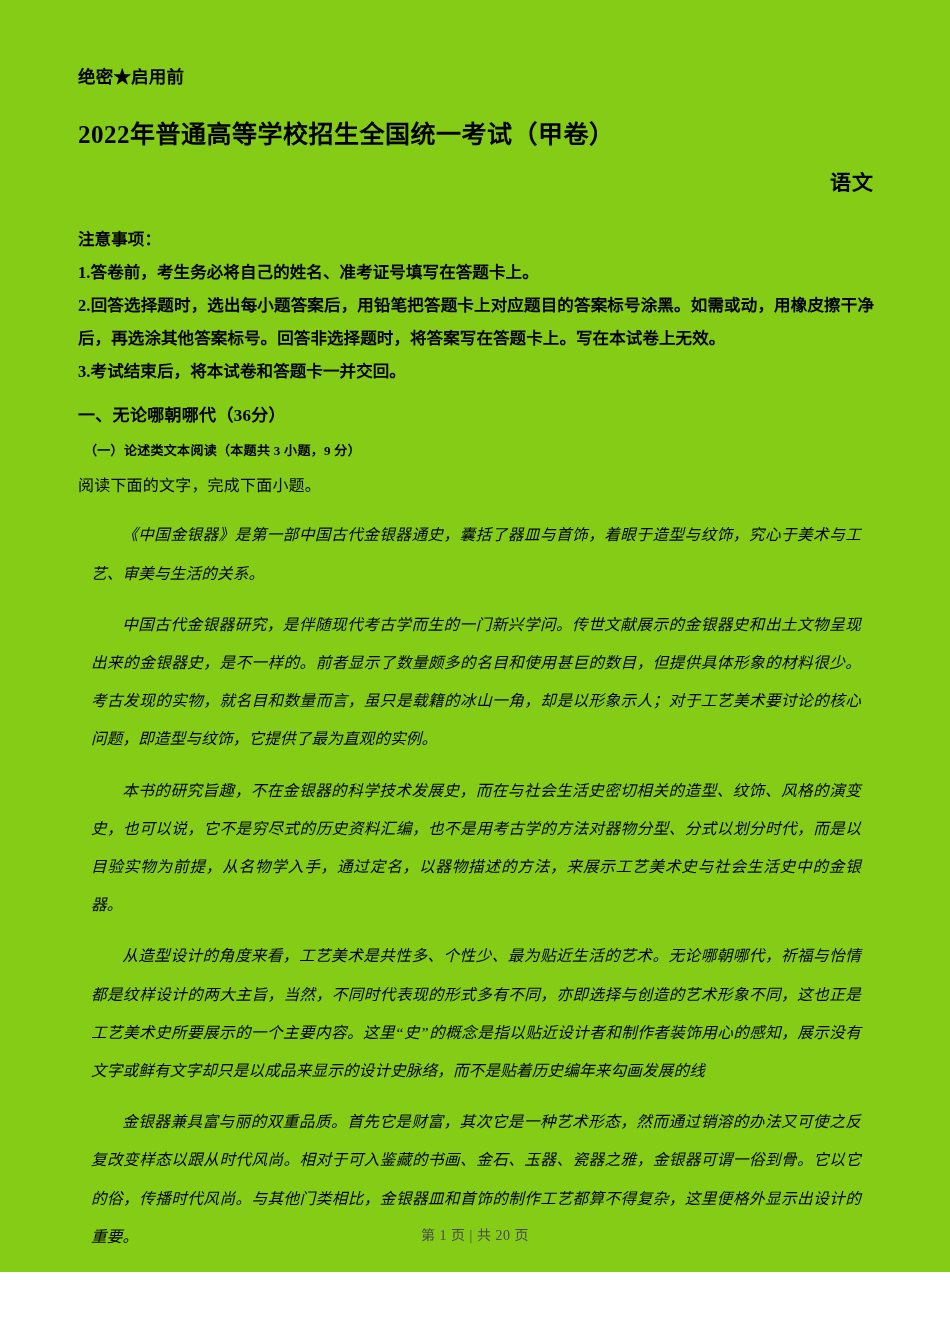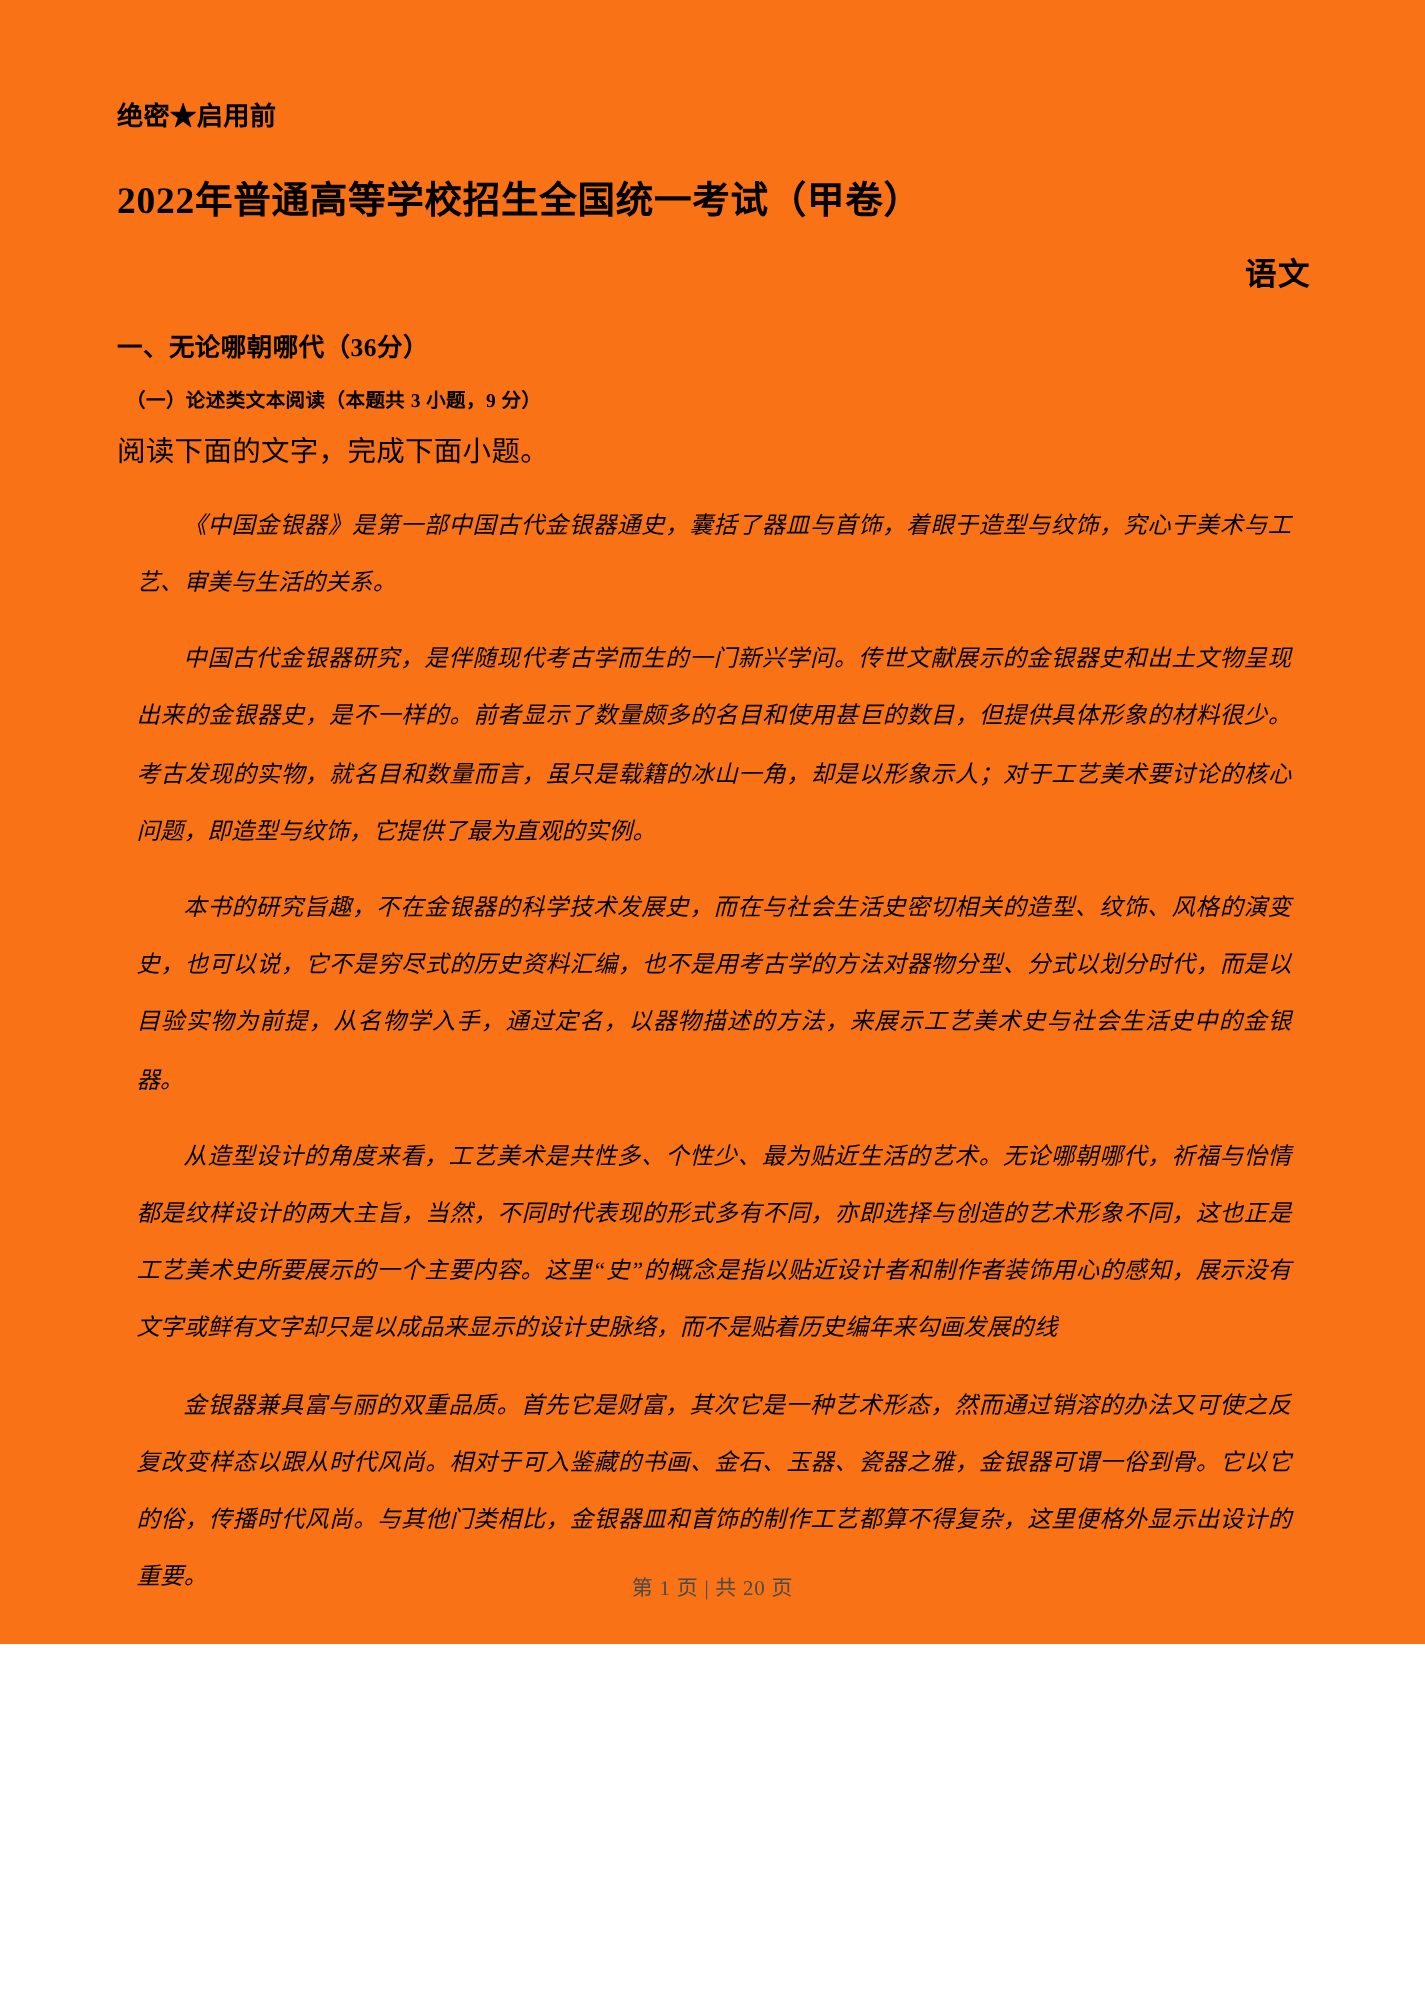--- a/index.html
+++ b/index.html
@@ -13,24 +13,24 @@
     height: 1344px;
     position: relative;
     font-family: "Liberation Serif", "DejaVu Serif", serif;
     color: #000000;
     overflow: hidden;
   }
 
   .page {
     position: relative;
     width: 950px;
-    height: 1096px;
+    height: 1272px;
     box-sizing: border-box;
     padding: 0;
-    background: #f97316;
+    background: #84cc16;
   }
 
   .content {
     position: absolute;
     left: 78px;
     top: 0;
     width: 796px;
   }
 
   
@@ -90,21 +90,21 @@
     font-weight: 700;
     font-size: 13px;
     line-height: 36px;
     letter-spacing: 0.3px;
     padding-left: 6px;
   }
 
   
   .instruction {
     font-family: "Liberation Serif", "DejaVu Serif", serif;
-    font-size: 19px;
+    font-size: 16px;
     line-height: 34px;
     letter-spacing: 0.2px;
   }
 
   
   .passage {
     margin-top: 2px;
   }
   .passage p {
     margin: 13px;
@@ -138,20 +138,26 @@
 <div class="page">
 
   <div class="content">
 
     <div class="secrecy">绝密★启用前</div>
 
     <h1 class="doc-title">2022年普通高等学校招生全国统一考试（甲卷）</h1>
 
     <h2 class="doc-subtitle">语文</h2>
 
+    <div class="notice">
+      <div class="notice-line">注意事项：</div>
+      <div class="notice-line">1.答卷前，考生务必将自己的姓名、准考证号填写在答题卡上。</div>
+      <div class="notice-line">2.回答选择题时，选出每小题答案后，用铅笔把答题卡上对应题目的答案标号涂黑。如需或动，用橡皮擦干净后，再选涂其他答案标号。回答非选择题时，将答案写在答题卡上。写在本试卷上无效。</div>
+      <div class="notice-line">3.考试结束后，将本试卷和答题卡一并交回。</div>
+    </div>
 
     <div class="section-heading">一、无论哪朝哪代（36分）</div>
 
     <div class="sub-heading">（一）论述类文本阅读（本题共 3 小题，9 分）</div>
 
     <div class="instruction">阅读下面的文字，完成下面小题。</div>
 
     <div class="passage">
       <p>《中国金银器》是第一部中国古代金银器通史，囊括了器皿与首饰，着眼于造型与纹饰，究心于美术与工艺、审美与生活的关系。</p>
       <p>中国古代金银器研究，是伴随现代考古学而生的一门新兴学问。传世文献展示的金银器史和出土文物呈现出来的金银器史，是不一样的。前者显示了数量颇多的名目和使用甚巨的数目，但提供具体形象的材料很少。考古发现的实物，就名目和数量而言，虽只是载籍的冰山一角，却是以形象示人；对于工艺美术要讨论的核心问题，即造型与纹饰，它提供了最为直观的实例。</p>

